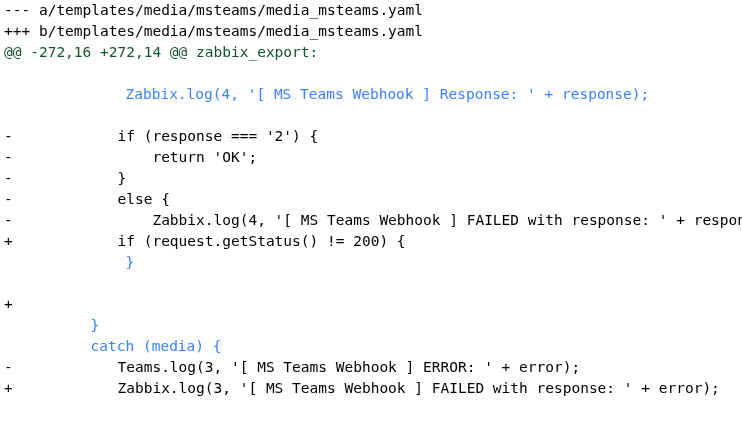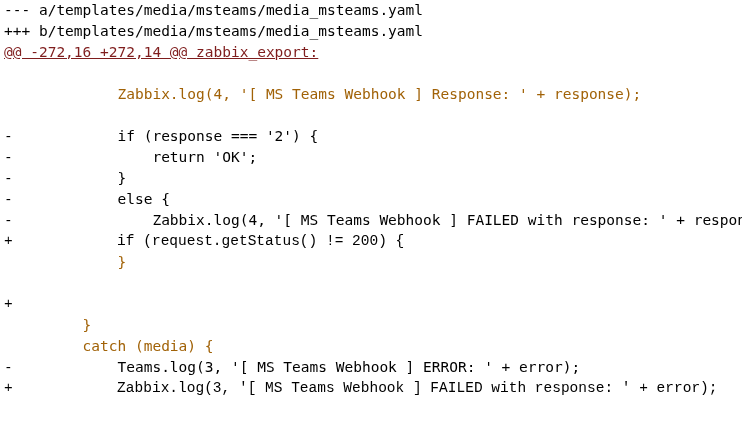--- a/index.html
+++ b/index.html
@@ -27,24 +27,24 @@
     height: 21px;
     line-height: 21px;
     font-size: 14.5px;
     letter-spacing: 0px;
     color: #000000;
     white-space: pre;
     padding-left: 4px;
     font-family: "DejaVu Sans Mono", "Liberation Mono", monospace;
   }
   .diff-line.meta   { color: #000000; }
-  .diff-line.hunk   { color: #7f1d1d; text-decoration: underline; }
-  .diff-line.add    { color: #000000; font-family: Liberation Mono, monospace; }
+  .diff-line.hunk   { color: #14532d; }
+  .diff-line.add    { color: #000000; }
   .diff-line.del    { color: #000000; }
-  .diff-line.ctx    { color: #a16207; }
+  .diff-line.ctx    { color: #3b82f6; margin-left: 8px; }
   
   #diff-body {
     position: absolute;
     top: 0;
     left: 0;
     width: 742px;
   }
 </style>
 </head>
 <body>

